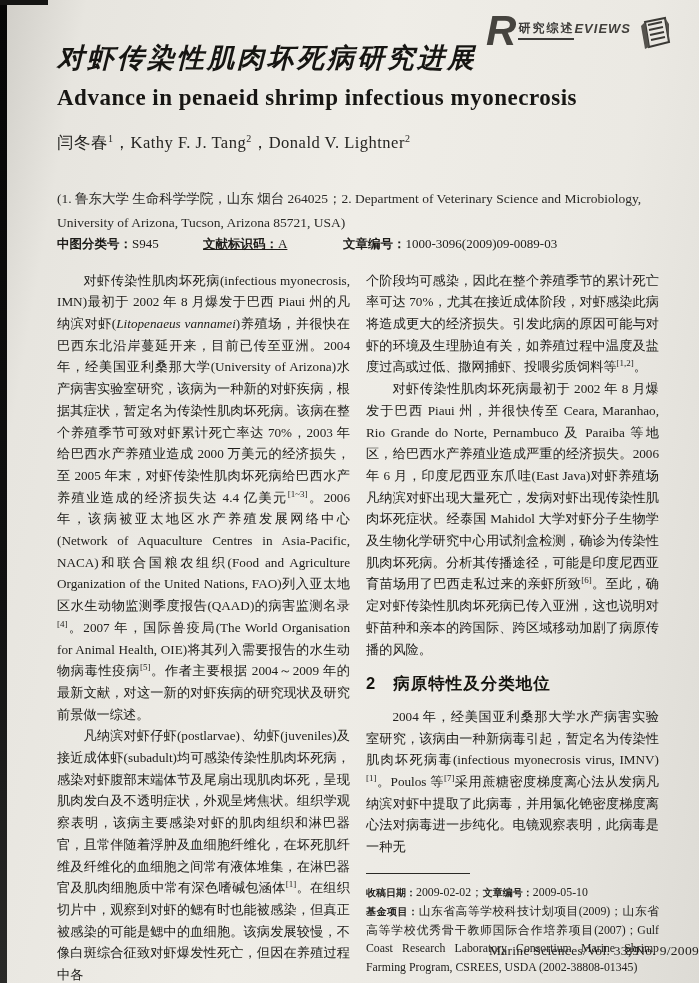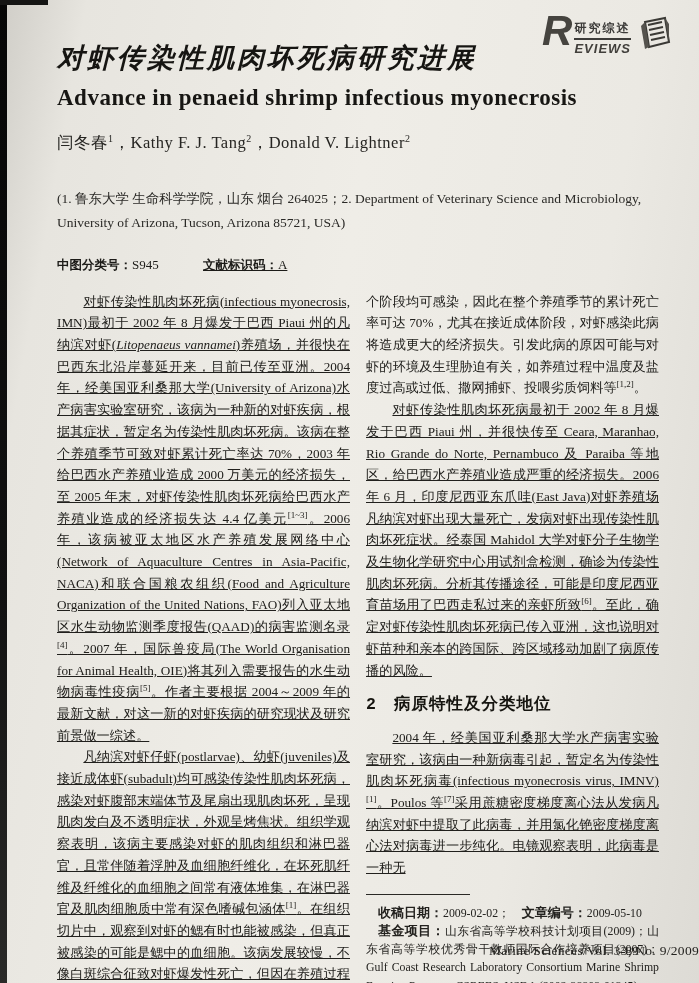--- a/index.html
+++ b/index.html
@@ -29,21 +29,21 @@
     position: absolute; top: 12px; right: 26px;
     display: flex; align-items: flex-start;
     color: #3c3b39;
   }
   .logo-r {
     font-family: "Liberation Sans", sans-serif;
     font-style: italic; font-weight: bold;
     font-size: 42px; line-height: 0.9;
     color: #46443f;
   }
-  .logo-stack { display: flex; flex-direction: column; margin: 8px 4px 0 2px; }
+  .logo-stack { display: flex; flex-direction: row; margin: 8px 4px 0 2px; }
   .logo-cn {
     font-family: "Liberation Sans", sans-serif;
     font-size: 12px; font-weight: bold; letter-spacing: 2px;
     border-bottom: 2px solid #3c3b39; padding-bottom: 1px;
     color: #3c3b39;
   }
   .logo-en {
     font-family: "Liberation Sans", sans-serif;
     font-style: italic; font-weight: bold;
     font-size: 13px; letter-spacing: 1px; margin-top: 1px;
@@ -60,43 +60,43 @@
     font-style: italic;
   }
   .title-en {
     font-family: "Liberation Serif", serif;
     font-size: 23px; font-weight: bold; letter-spacing: 0.5px;
     margin-top: 9px; color: #171613;
   }
   .authors { margin-top: 21px; font-size: 16.5px; letter-spacing: 0.5px; color: #262522; }
   .authors sup { font-size: 10px; }
   .affil { margin-top: 33px; font-size: 13.5px; line-height: 1.8; color: #2a2926; }
-  .meta { margin-top: 21px; font-size: 13px; display: flex; color: #1c1b18; }
+  .meta { font-size: 13px; display: flex; color: #1c1b18; }
   .meta-label { font-family: "Liberation Sans", sans-serif; font-weight: bold; font-size: 12.5px; }
   .meta-item-1 { width: 146px; }
   .meta-item-2 { width: 140px; text-decoration: underline; }
 
   
   .columns { display: flex; gap: 16px; margin-top: 17px; }
   .col { width: 293px; font-size: 13.2px; line-height: 21.7px; text-align: justify; color: #21201d; }
   .col p { margin: 0; }
-  .col p.indent { text-indent: 2em; text-decoration: underline; }
+  .col p.indent { text-indent: 2em; }
   .col sup { font-size: 9px; line-height: 0; }
   .col em { font-style: italic; }
   .sec-heading {
-    font-family: Liberation Mono, monospace;
+    font-family: Liberation Sans, sans-serif;
     font-size: 16.5px; font-weight: bold; letter-spacing: 1px;
     margin: 13px 0 11px 0; color: #15140f;
   }
   .sec-num { margin-right: 17px; }
 
   
   .footnotes { margin-top: 15px; font-size: 11.8px; line-height: 18.2px; text-align: justify; color: #23221f; }
   .fn-rule { width: 104px; border-top: 1.5px solid #2a2925; margin-bottom: 9px; }
-  .fn-label { font-family: "Liberation Sans", sans-serif; font-weight: bold; font-size: 13px; margin-left: 12px; }
+  .fn-label { font-family: "Liberation Sans", sans-serif; font-weight: bold; font-size: 10px; }
 
   
   .footer { position: absolute; left: 0; bottom: 24px; width: 100%; font-size: 13.5px; color: #23221f; }
   .footer-journal { text-align: right; letter-spacing: 0.3px; }
   .footer-page { position: absolute; right: 60px; top: 0; }
 </style>
 </head>
 <body>
 
 <div class="page">
@@ -131,20 +131,21 @@
 
     <div class="authors">
       <span><span>闫冬春</span><sup>1</sup></span><span>，</span><span><span>Kathy F. J. Tang</span><sup>2</sup></span><span>，</span><span><span>Donald V. Lightner</span><sup>2</sup></span>
     </div>
 
     <div class="affil">(1. 鲁东大学 生命科学学院，山东 烟台 264025；2. Department of Veterinary Science and Microbiology, University of Arizona, Tucson, Arizona 85721, USA)</div>
 
     <div class="meta">
       <span class="meta-item-1"><span class="meta-label">中图分类号：</span><span>S945</span></span>
       <span class="meta-item-2"><span class="meta-label">文献标识码：</span><span>A</span></span>
+      <span class="meta-item-3"><span class="meta-label">文章编号：</span><span>1000-3096(2009)09-0089-03</span></span>
     </div>
 
     <div class="columns">
       <div class="col">
         <p class="indent">对虾传染性肌肉坏死病(infectious myonecrosis, IMN)最初于 2002 年 8 月爆发于巴西 Piaui 州的凡纳滨对虾(<em>Litopenaeus vannamei</em>)养殖场，并很快在巴西东北沿岸蔓延开来，目前已传至亚洲。2004 年，经美国亚利桑那大学(University of Arizona)水产病害实验室研究，该病为一种新的对虾疾病，根据其症状，暂定名为传染性肌肉坏死病。该病在整个养殖季节可致对虾累计死亡率达 70%，2003 年给巴西水产养殖业造成 2000 万美元的经济损失，至 2005 年末，对虾传染性肌肉坏死病给巴西水产养殖业造成的经济损失达 4.4 亿美元<sup>[1~3]</sup>。2006 年，该病被亚太地区水产养殖发展网络中心(Network of Aquaculture Centres in Asia-Pacific, NACA)和联合国粮农组织(Food and Agriculture Organization of the United Nations, FAO)列入亚太地区水生动物监测季度报告(QAAD)的病害监测名录<sup>[4]</sup>。2007 年，国际兽疫局(The World Organisation for Animal Health, OIE)将其列入需要报告的水生动物病毒性疫病<sup>[5]</sup>。作者主要根据 2004～2009 年的最新文献，对这一新的对虾疾病的研究现状及研究前景做一综述。</p>
         <p class="indent">凡纳滨对虾仔虾(postlarvae)、幼虾(juveniles)及接近成体虾(subadult)均可感染传染性肌肉坏死病，感染对虾腹部末端体节及尾扇出现肌肉坏死，呈现肌肉发白及不透明症状，外观呈烤焦状。组织学观察表明，该病主要感染对虾的肌肉组织和淋巴器官，且常伴随着浮肿及血细胞纤维化，在坏死肌纤维及纤维化的血细胞之间常有液体堆集，在淋巴器官及肌肉细胞质中常有深色嗜碱包涵体<sup>[1]</sup>。在组织切片中，观察到对虾的鳃有时也能被感染，但真正被感染的可能是鳃中的血细胞。该病发展较慢，不像白斑综合征致对虾爆发性死亡，但因在养殖过程中各</p>
       </div>
 
       <div class="col">
         <p>个阶段均可感染，因此在整个养殖季节的累计死亡率可达 70%，尤其在接近成体阶段，对虾感染此病将造成更大的经济损失。引发此病的原因可能与对虾的环境及生理胁迫有关，如养殖过程中温度及盐度过高或过低、撒网捕虾、投喂劣质饲料等<sup>[1,2]</sup>。</p>

